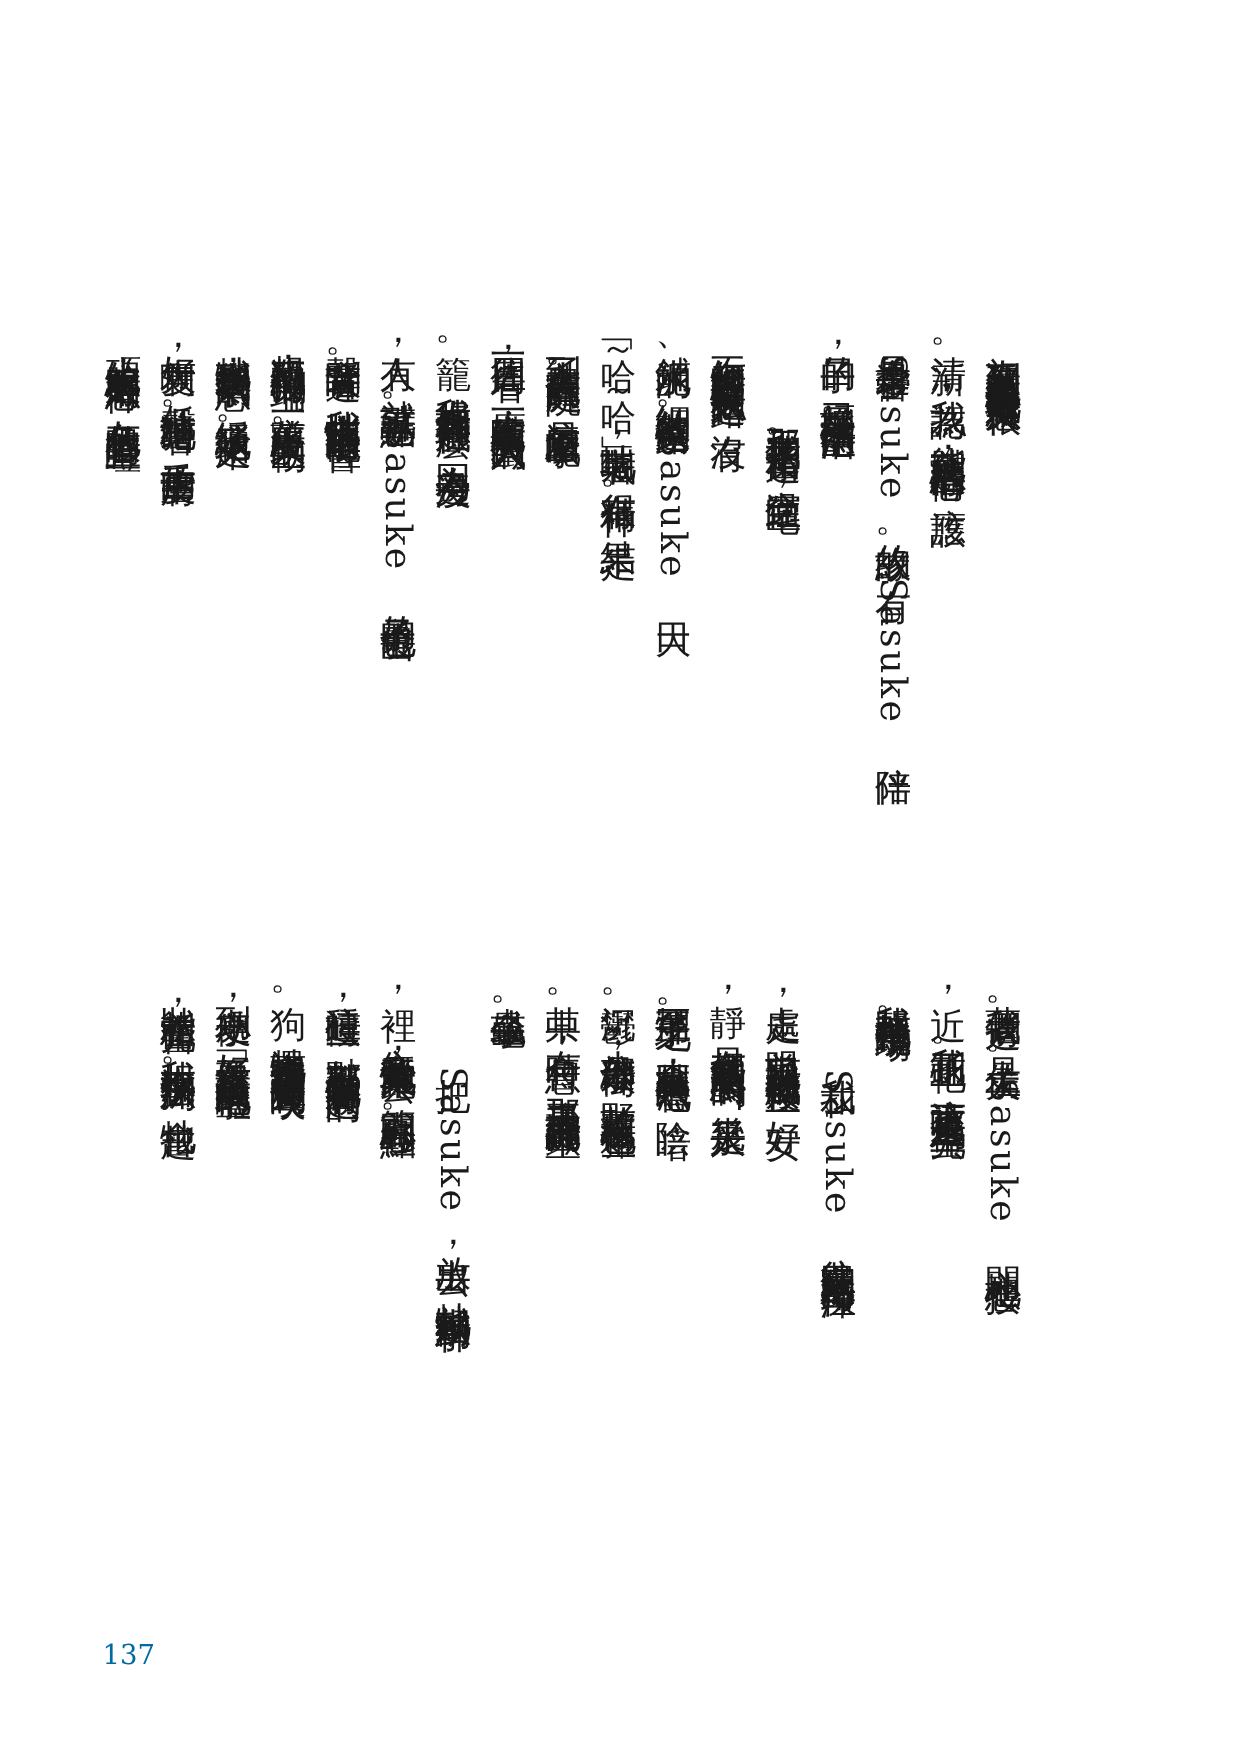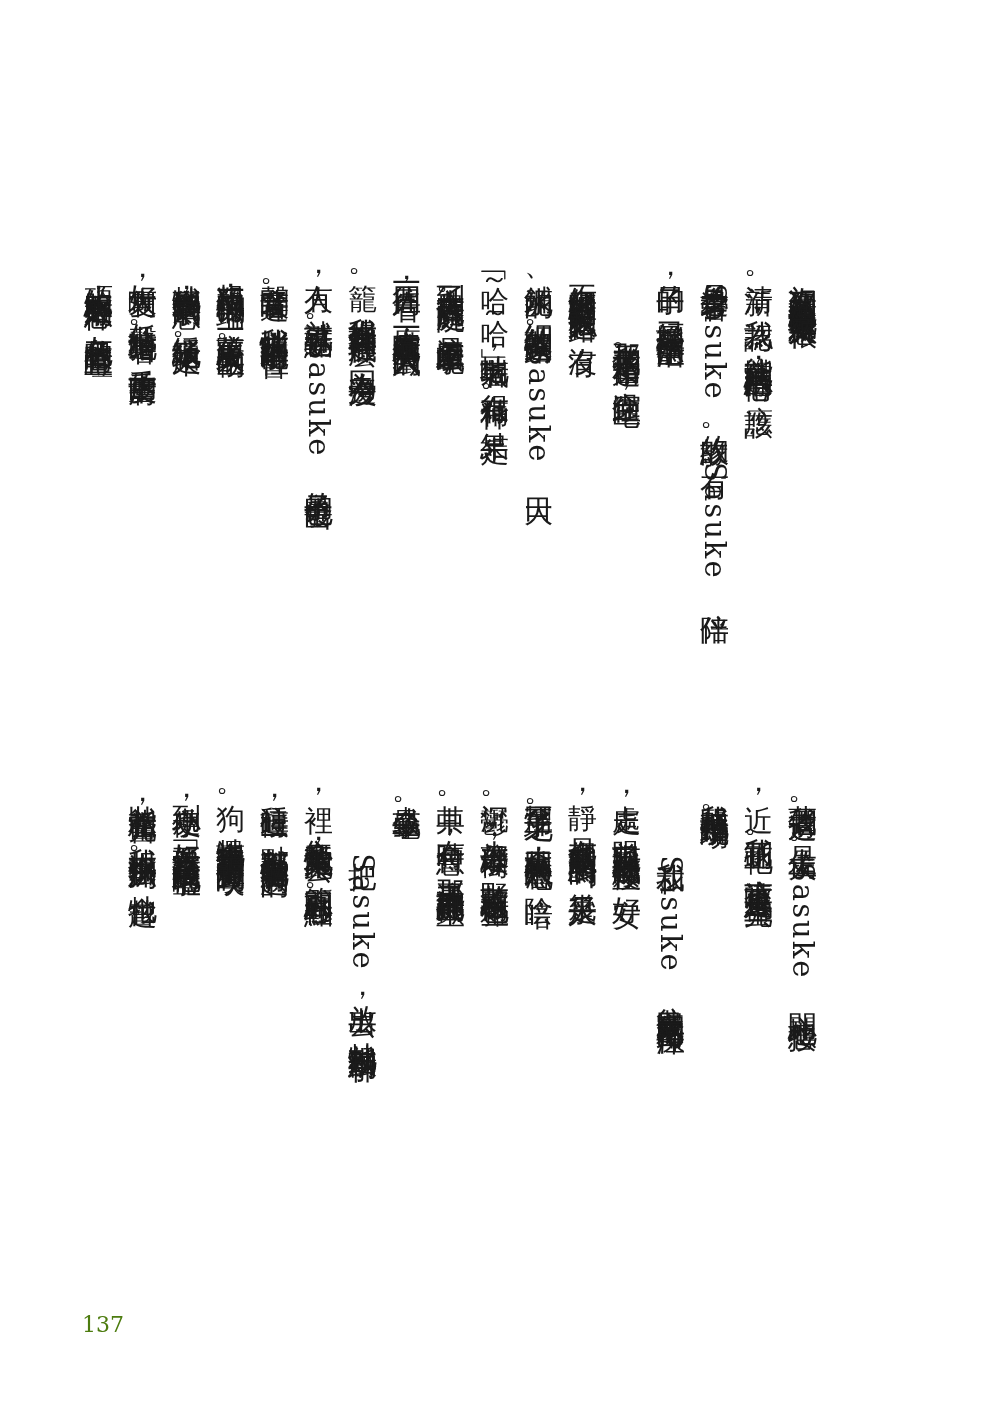--- a/index.html
+++ b/index.html
@@ -22,21 +22,21 @@
   }
   .block-top { right: 165px; top: 262px; height: 440px; width: 710px; }
   .block-bottom { right: 165px; top: 782px; height: 440px; width: 710px; }
   .col { display: block; }
   .indent { padding-top: 58px; }
   .page-number {
     position: absolute;
     left: 82px; top: 1312px;
     font-family: "DejaVu Serif", "Liberation Serif", serif;
     font-size: 22px;
-    color: #4d7c0f;
+    color: #0369a1;
   }
 </style>
 </head>
 <body>
 
 <div class="page">
 
   <div class="block block-top">
     <span class="col">初次看到的景色總是自然地帶著新鮮感又很</span>
     <span class="col">清新。我認為，能體會到這樣的心情，應該</span>

